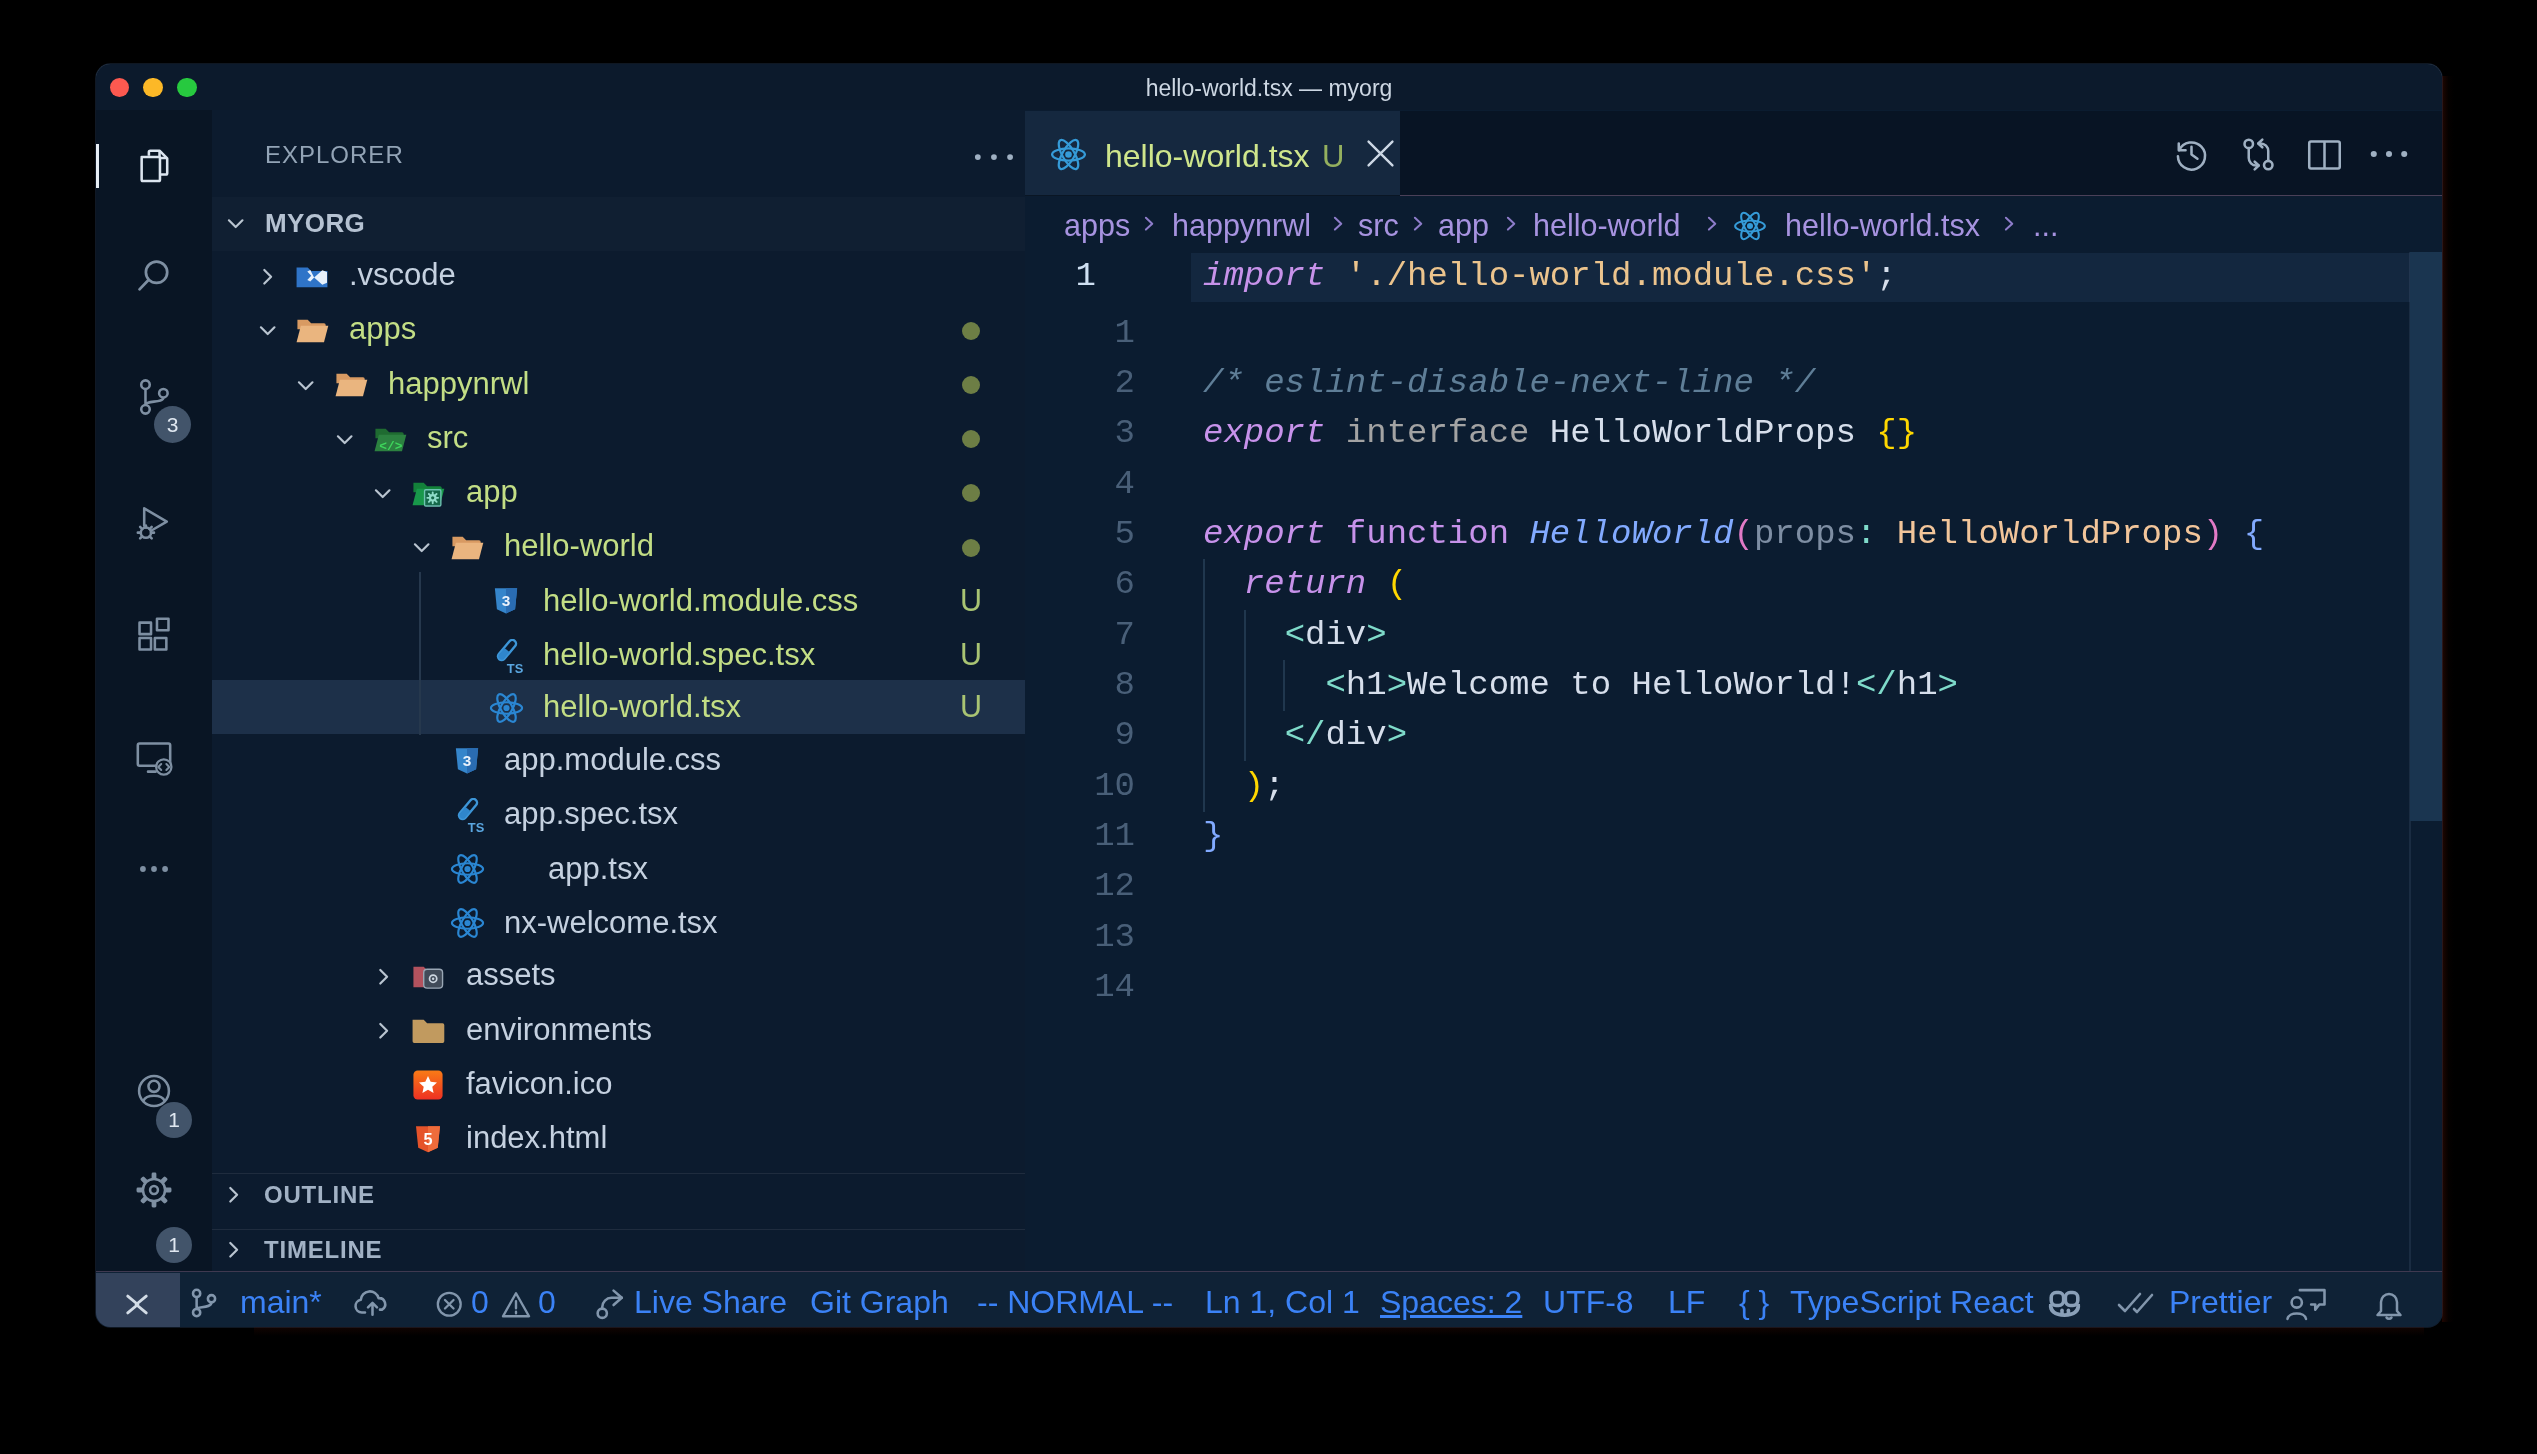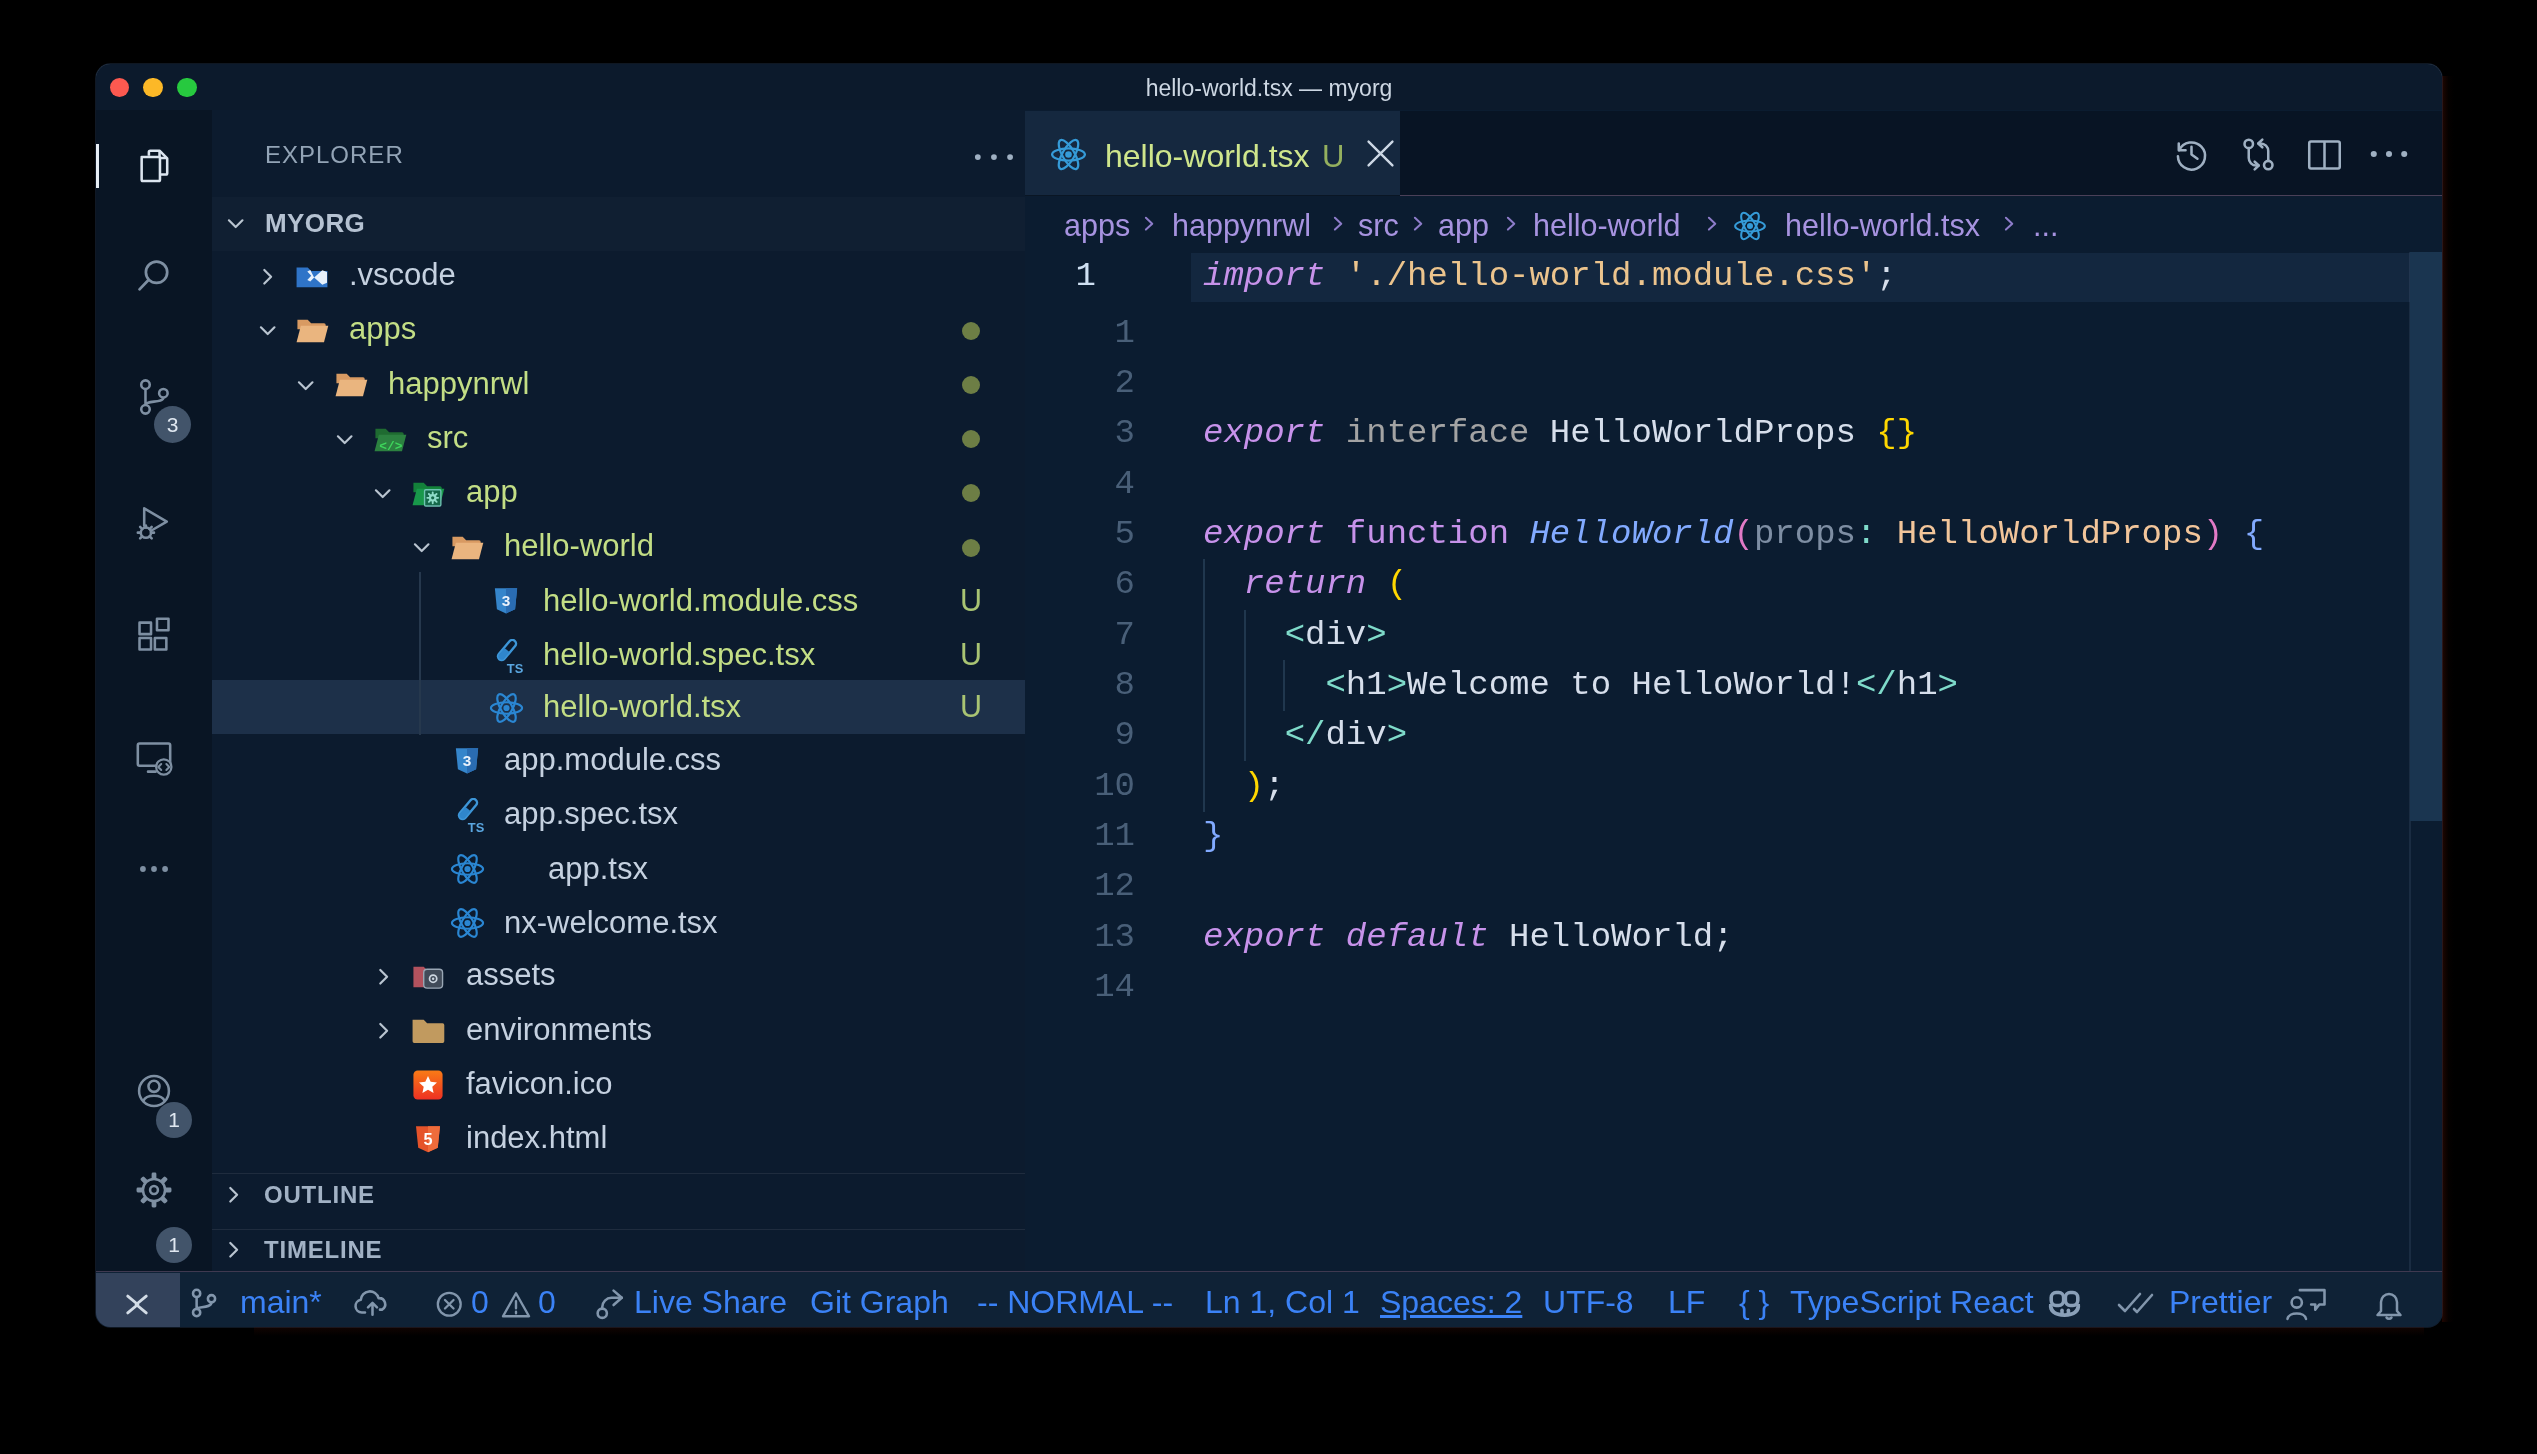--- a/index.html
+++ b/index.html
@@ -535,29 +535,29 @@
   <div class="abs" id="codearea"></div>
   <div class="abs" style="left:1095px;top:189px;width:1219px;height:49px;background:#13273f;"></div>
   <div class="abs guide" style="left:1107px;top:495px;height:253px;"></div>
   <div class="abs guide" style="left:1148px;top:546px;height:151px;"></div>
   <div class="abs guide" style="left:1187px;top:596px;height:51px;"></div>
   <div class="abs" style="left:2313px;top:188px;width:1.7px;height:1019px;background:rgba(122,144,176,0.14);"></div>
   <div class="abs" style="left:2314px;top:188px;width:32px;height:569px;background:#1a3550;"></div>
 
   <div class="cl" style="top:187px;"><span class="num" style="width:71px;color:#cfe0f2;">1</span><span class="code"><span class="it" style="color:#c792ea;">import</span> <span style="color:#ecc48d;">'./hello-world.module.css'</span><span style="color:#d6deeb;">;</span></span></div>
   <div class="cl" style="top:244px;"><span class="num">1</span></div>
-  <div class="cl" style="top:294px;"><span class="num">2</span></div>
+  <div class="cl" style="top:294px;"><span class="num">2</span><span class="code"><span class="it" style="color:#5f7e97;">/* eslint-disable-next-line */</span></span></div>
   <div class="cl" style="top:344px;"><span class="num">3</span><span class="code"><span class="it" style="color:#c792ea;">export</span><span style="color:#a3a3a3;"> interface </span><span style="color:#d6deeb;">HelloWorldProps</span> <span style="color:#ffd700;">{}</span></span></div>
   <div class="cl" style="top:395px;"><span class="num">4</span></div>
   <div class="cl" style="top:445px;"><span class="num">5</span><span class="code"><span class="it" style="color:#c792ea;">export</span><span style="color:#c792ea;"> function </span><span class="it" style="color:#82aaff;">HelloWorld</span><span style="color:#e17ac6;">(</span><span style="color:#7e8ea3;">props</span><span style="color:#7fdbca;">:</span> <span style="color:#f2c59a;">HelloWorldProps</span><span style="color:#e17ac6;">)</span> <span style="color:#82aaff;">{</span></span></div>
   <div class="cl" style="top:495px;"><span class="num">6</span><span class="code">  <span class="it" style="color:#c792ea;">return</span> <span style="color:#ffd700;">(</span></span></div>
   <div class="cl" style="top:546px;"><span class="num">7</span><span class="code">    <span style="color:#7fdbca;">&lt;</span><span style="color:#d6deeb;">div</span><span style="color:#7fdbca;">&gt;</span></span></div>
   <div class="cl" style="top:596px;"><span class="num">8</span><span class="code">      <span style="color:#7fdbca;">&lt;</span><span style="color:#d6deeb;">h1</span><span style="color:#7fdbca;">&gt;</span><span style="color:#d6deeb;">Welcome to HelloWorld!</span><span style="color:#7fdbca;">&lt;/</span><span style="color:#d6deeb;">h1</span><span style="color:#7fdbca;">&gt;</span></span></div>
   <div class="cl" style="top:646px;"><span class="num">9</span><span class="code">    <span style="color:#7fdbca;">&lt;/</span><span style="color:#d6deeb;">div</span><span style="color:#7fdbca;">&gt;</span></span></div>
   <div class="cl" style="top:697px;"><span class="num">10</span><span class="code">  <span style="color:#ffd700;">)</span><span style="color:#d6deeb;">;</span></span></div>
   <div class="cl" style="top:747px;"><span class="num">11</span><span class="code"><span style="color:#82aaff;">}</span></span></div>
   <div class="cl" style="top:797px;"><span class="num">12</span></div>
-  <div class="cl" style="top:848px;"><span class="num">13</span><span class="code"><span class="it" style="color:#c792ea;">export</span><span class="it" style="color:#c792ea;"> default </span><span style="color:#d6deeb;">HelloWorld</span><span style="color:#d6deeb;">;</span></span></div>
+  <div class="cl" style="top:848px;"><span class="num">13</span></div>
   <div class="cl" style="top:898px;"><span class="num">14</span></div>
 </div>
 <div style="position:absolute;left:2442px;top:76px;width:12px;height:1246px;background:linear-gradient(to right, rgba(105,22,6,0.30), rgba(40,8,2,0.12) 55%, transparent);"></div>
 <div style="position:absolute;left:254px;top:1327px;width:2170px;height:8.5px;background:linear-gradient(to bottom, rgba(80,16,5,0.22), transparent);"></div>
 
 
 </body></html>

